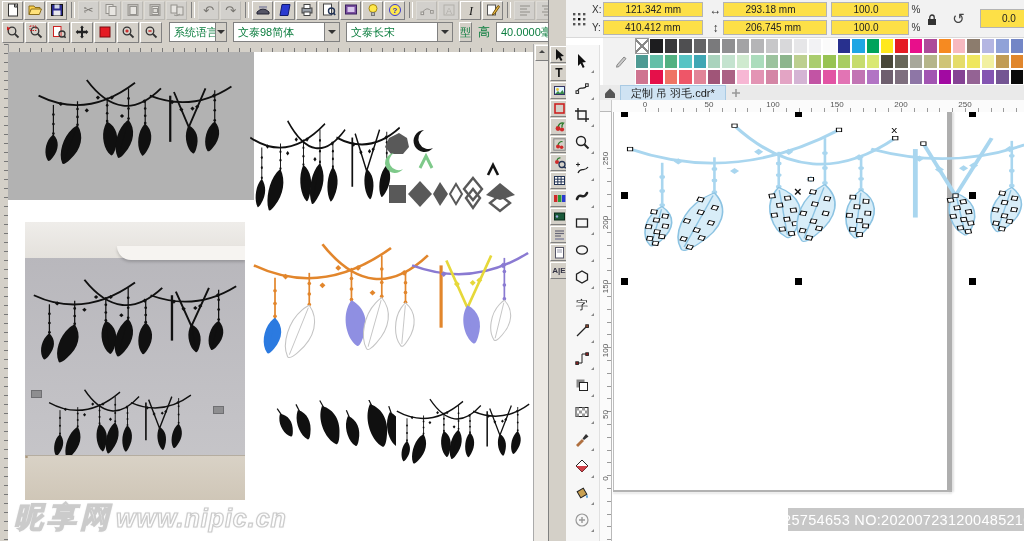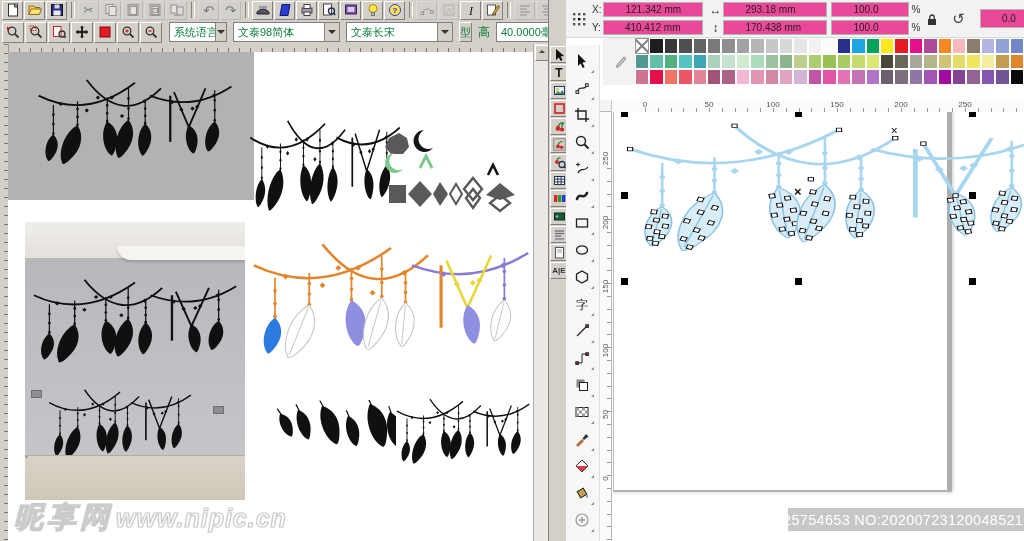--- a/index.html
+++ b/index.html
@@ -57,21 +57,21 @@
   
   .wt-toolcol{position:absolute;left:548px;top:0;width:18px;height:541px;background:#d4d0c8;border-left:1px solid #808080;padding-top:46px;box-sizing:border-box;}
   .wt-toolcol .tb-btn{width:16px;height:15px;margin:0 0 1px 1px;}
   
   .cdr-app{position:absolute;left:566px;top:0;width:458px;height:541px;background:#fff;}
   .propbar{position:absolute;left:0;top:0;width:458px;height:38px;background:#f2f2f2;border-bottom:1px solid #d9d9d9;
     display:flex;align-items:center;padding-left:3px;box-sizing:border-box;}
   .xy{display:flex;flex-direction:column;justify-content:center;margin-left:4px;}
   .frow{display:flex;align-items:center;height:16px;margin:1px 0;}
   .flab{color:#333;font-size:10px;margin:0 2px;}
-  .field{display:inline-flex;align-items:center;background:#ec4899;border:1px solid #b4b4b4;height:13px;font-size:10px;color:#222;padding:0 21px;}
+  .field{display:inline-flex;align-items:center;background:#fde047;border:1px solid #b4b4b4;height:13px;font-size:10px;color:#222;padding:0 21px;}
   .w62{width:56px;} .w66{width:60px;} .w38{width:34px;} .w52{width:48px;}
   .field.tall{height:17px;margin-left:15px;}
   .pic{display:inline-flex;align-items:center;justify-content:center;width:18px;height:18px;margin-left:3px;color:#333;}
   .pic.sm{width:14px;height:14px;font-size:11px;margin:0 1px;}
   .vsep{width:1px;height:26px;background:#d0d0d0;margin:0 5px;}
   .palette{position:absolute;left:37px;top:38px;width:421px;height:47px;background:#f2f2f2;}
   .palette .pic{position:absolute;left:6px;top:14px;}
   .swatches{position:absolute;left:32px;top:0;width:389px;height:47px;display:grid;grid-template-columns:repeat(27,1fr);grid-auto-rows:15.6px;}
   .sw{border:0.5px solid #fff;box-sizing:border-box;}
   .sw.none{background:#fff;border:1px solid #999;background-image:linear-gradient(45deg,transparent 45%,#888 45% 55%,transparent 55%),linear-gradient(-45deg,transparent 45%,#888 45% 55%,transparent 55%);}
@@ -1009,21 +1009,21 @@
         <div class="frow">
             <span class="pic sm" id="hsizeIcon">
               <span style="font-size:12px">↔</span>
             </span>
             <span class="field w66">293.18 mm</span>
           </div>
         <div class="frow">
             <span class="pic sm" id="vsizeIcon">
               <span style="font-size:12px">↕</span>
             </span>
-            <span class="field w66">170.438 mm</span>
+            <span class="field w66">206.745 mm</span>
           </div>
       </div>
       <div class="xy">
         <div class="frow">
             <span class="field w38">100.0</span>
             <span class="flab">%</span>
           </div>
         <div class="frow">
             <span class="field w38">100.0</span>
             <span class="flab">%</span>
@@ -1296,20 +1296,33 @@
         <div class="tool">
           <span class="ic">
             <svg viewBox="0 0 16 16" width="16" height="16">
               <circle cx="8" cy="8" r="6" fill="none" stroke="#999" stroke-width="1.2"></circle>
               <path d="M8,5 V11 M5,8 H11" stroke="#999" stroke-width="1.4"></path>
             </svg>
           </span>
         </div>
       </div>
 
+    <div class="tabbar">
+      <span class="pic" id="homeIcon">
+          <svg viewBox="0 0 14 14" width="14" height="14">
+            <path d="M2,7.5 L7,2.5 L12,7.5 V12 H2 Z" fill="#555"></path>
+          </svg>
+        </span>
+      <div class="doctab">定制 吊 羽毛.cdr*</div>
+      <span class="pic" id="plusIcon">
+          <svg viewBox="0 0 14 14" width="14" height="14">
+            <path d="M7,3 V11 M3,7 H11" stroke="#999" stroke-width="1.6"></path>
+          </svg>
+        </span>
+    </div>
 
     <div class="hruler" id="hruler">
         <span class="hnum" style="left: 45px;">0</span>
         <span class="hnum" style="left: 109px;">50</span>
         <span class="hnum" style="left: 173px;">100</span>
         <span class="hnum" style="left: 237px;">150</span>
         <span class="hnum" style="left: 301px;">200</span>
         <span class="hnum" style="left: 365px;">250</span>
       </div>
     <div class="rcorner"></div>

